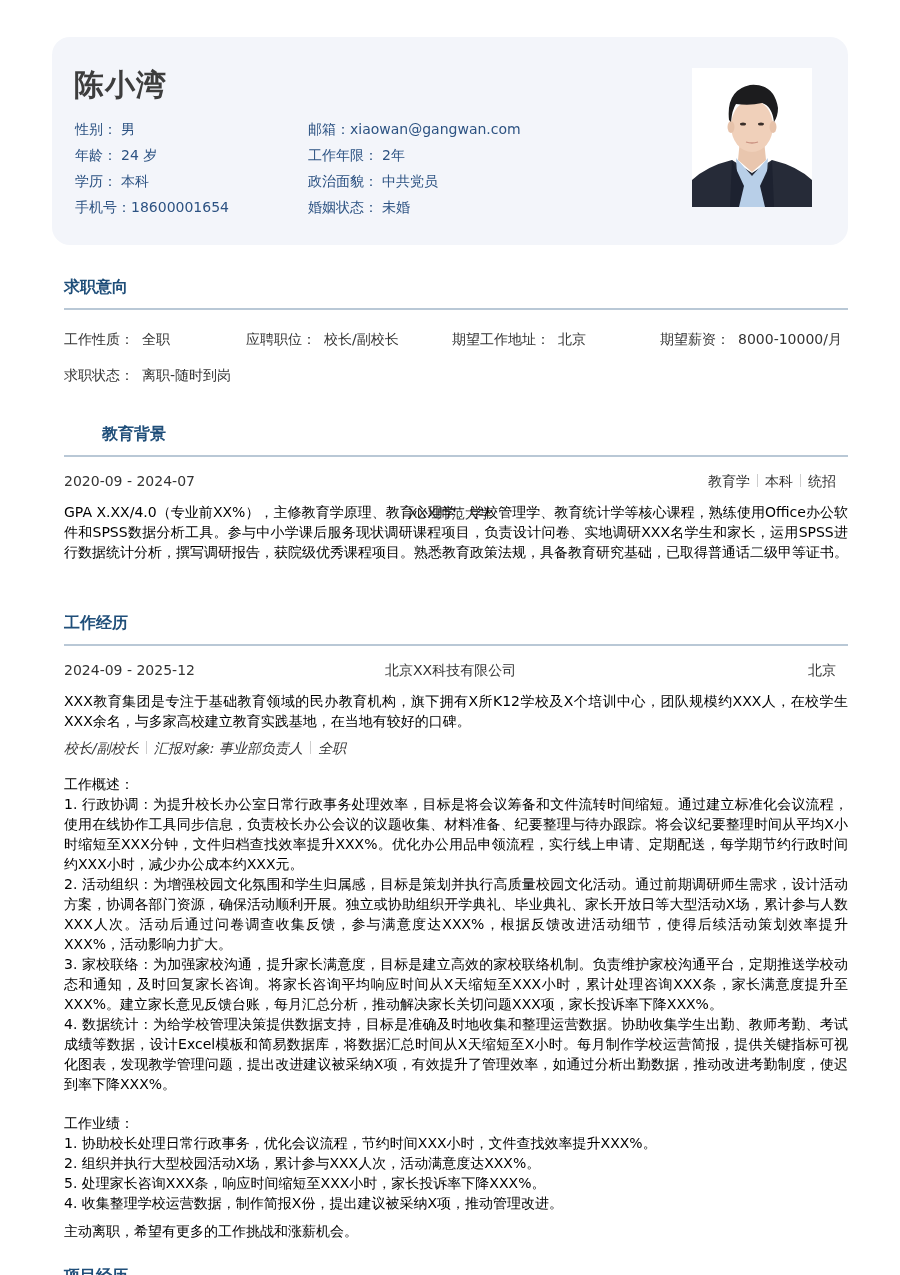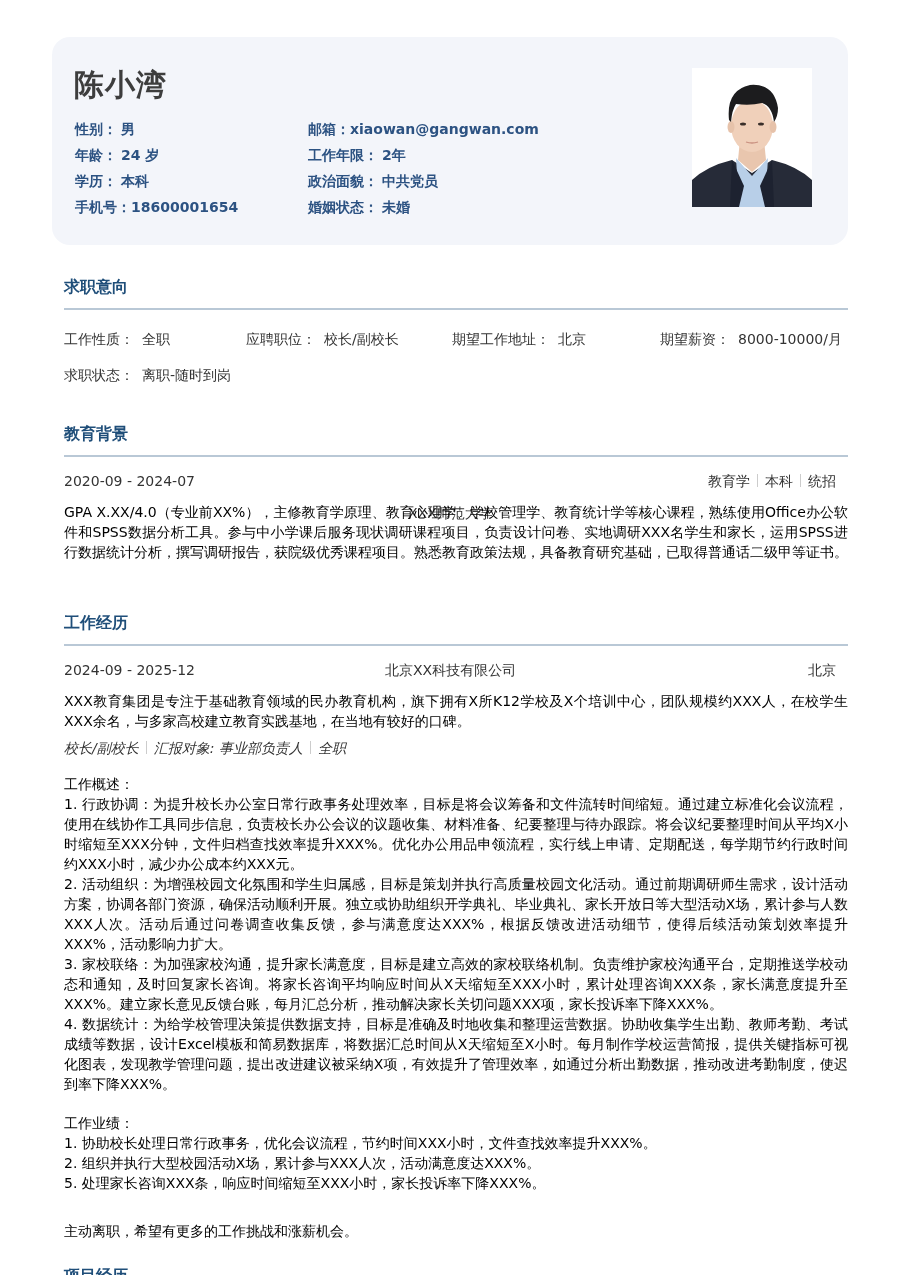--- a/index.html
+++ b/index.html
@@ -7,21 +7,21 @@
   body { font-family: "DejaVu Sans", "Liberation Sans", sans-serif; color: #333333; font-size: 14px; position: relative; }
 
   .header-card {
     position: absolute; left: 52px; top: 37px; width: 796px; height: 208px;
     background: #f3f5fa; border-radius: 18px;
   }
   .name {
     position: absolute; left: 22px; top: 28px;
     font-size: 30px; font-weight: bold; color: #3d3d3d; letter-spacing: 1px;
   }
-  .info-row { position: absolute; white-space: nowrap; font-size: 14px; color: #2c5282; font-weight: bold; }
+  .info-row { position: absolute; white-space: nowrap; font-size: 14px; color: #2c5282; }
   .info-row .lbl { color: #2c5282; }
   .info-row .val { color: #2c5282; margin-left: 4px; }
 
   .photo {
     position: absolute; left: 640px; top: 31px; width: 120px; height: 139px;
     background: #ffffff; overflow: hidden;
   }
 
   .section-title {
     position: absolute; left: 64px; font-size: 16px; font-weight: bold; color: #1f4e79;
@@ -109,21 +109,21 @@
 <div class="row kv" style="left:452px; top:331px;">
   <span class="k">期望工作地址：</span><span class="v">北京</span>
 </div>
 <div class="row kv" style="left:660px; top:331px;">
   <span class="k">期望薪资：</span><span class="v">8000-10000/月</span>
 </div>
 <div class="row kv" style="left:64px; top:367px;">
   <span class="k">求职状态：</span><span class="v">离职-随时到岗</span>
 </div>
 
-<div class="section-title" style="top:424px;">教育背景</div>
+<div class="section-title" style="top:424px;margin-left:38px;">教育背景</div>
 <div class="section-rule" style="top:455px;"></div>
 
 <div class="row" style="left:64px; top:473px;">2020-09 - 2024-07</div>
 <div class="row" style="left:408px; top:473px;margin-top:32px;">XXX师范大学</div>
 <div class="row" style="right:64px; top:473px;">
   <span>教育学</span><span class="tag-sep"></span><span>本科</span><span class="tag-sep"></span><span>统招</span>
 </div>
 <div class="para" style="top:502px;">GPA X.XX/4.0（专业前XX%），主修教育学原理、教育心理学、学校管理学、教育统计学等核心课程，熟练使用Office办公软件和SPSS数据分析工具。参与中小学课后服务现状调研课程项目，负责设计问卷、实地调研XXX名学生和家长，运用SPSS进行数据统计分析，撰写调研报告，获院级优秀课程项目。熟悉教育政策法规，具备教育研究基础，已取得普通话二级甲等证书。</div>
 
 <div class="section-title" style="top:613px;">工作经历</div>
@@ -145,17 +145,18 @@
   <div>2. 活动组织：为增强校园文化氛围和学生归属感，目标是策划并执行高质量校园文化活动。通过前期调研师生需求，设计活动方案，协调各部门资源，确保活动顺利开展。独立或协助组织开学典礼、毕业典礼、家长开放日等大型活动X场，累计参与人数XXX人次。活动后通过问卷调查收集反馈，参与满意度达XXX%，根据反馈改进活动细节，使得后续活动策划效率提升XXX%，活动影响力扩大。</div>
   <div>3. 家校联络：为加强家校沟通，提升家长满意度，目标是建立高效的家校联络机制。负责维护家校沟通平台，定期推送学校动态和通知，及时回复家长咨询。将家长咨询平均响应时间从X天缩短至XXX小时，累计处理咨询XXX条，家长满意度提升至XXX%。建立家长意见反馈台账，每月汇总分析，推动解决家长关切问题XXX项，家长投诉率下降XXX%。</div>
   <div>4. 数据统计：为给学校管理决策提供数据支持，目标是准确及时地收集和整理运营数据。协助收集学生出勤、教师考勤、考试成绩等数据，设计Excel模板和简易数据库，将数据汇总时间从X天缩短至X小时。每月制作学校运营简报，提供关键指标可视化图表，发现教学管理问题，提出改进建议被采纳X项，有效提升了管理效率，如通过分析出勤数据，推动改进考勤制度，使迟到率下降XXX%。</div>
 </div>
 
 <div class="para" style="top:1113px;">
   <div>工作业绩：</div>
   <div>1. 协助校长处理日常行政事务，优化会议流程，节约时间XXX小时，文件查找效率提升XXX%。</div>
   <div>2. 组织并执行大型校园活动X场，累计参与XXX人次，活动满意度达XXX%。</div>
   <div>5. 处理家长咨询XXX条，响应时间缩短至XXX小时，家长投诉率下降XXX%。</div>
+  <div>4. 收集整理学校运营数据，制作简报X份，提出建议被采纳X项，推动管理改进。</div>
 </div>
 
 <div class="para" style="top:1221px;">主动离职，希望有更多的工作挑战和涨薪机会。</div>
 
 <div class="section-title" style="top:1266px;">项目经历</div>
 
 </body></html>

